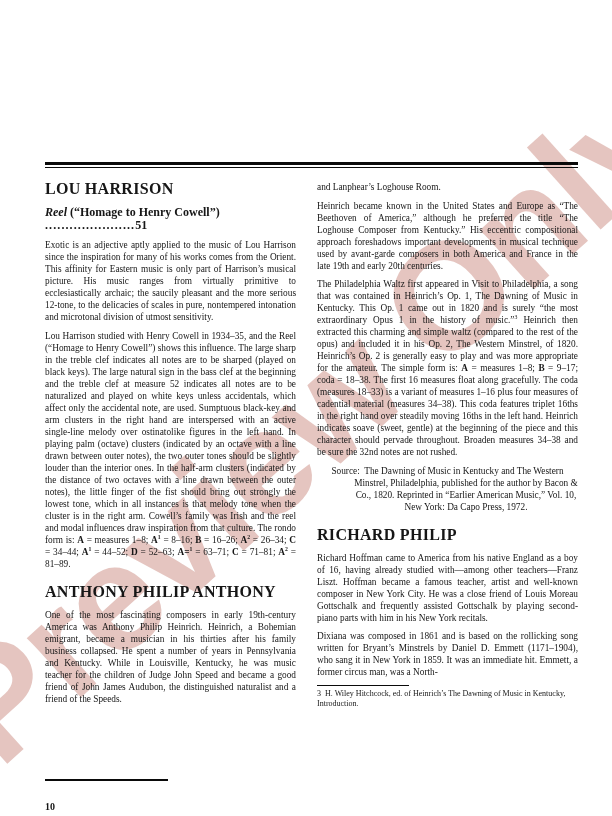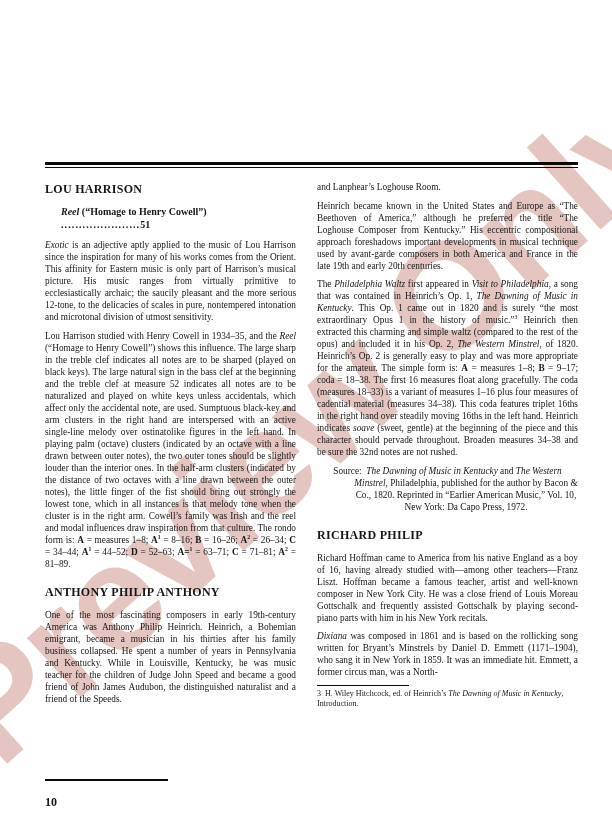--- a/index.html
+++ b/index.html
@@ -21,39 +21,39 @@
     box-sizing:border-box; z-index:2;
   }
   .columns {
     position:absolute; left:45px; top:181px; width:533px;
     display:flex; gap:21px; z-index:2;
   }
   .col { font-size:9.3px; line-height:12px; text-align:justify; }
   .col-left  { width:251px; }
   .col-right { width:261px; }
   .heading {
-    font-size:12px; font-weight:bold; letter-spacing:0.3px;
+    font-size:16px; font-weight:bold; letter-spacing:0.3px;
     margin:16px 0 11px 0; text-align:left; line-height:12px;
   }
   .col .heading:first-child { margin-top:2px; }
   .entry {
-    font-weight:bold; font-size:10px; line-height:12.6px;
-    margin:0 0 8px 16px; text-align:left;
+    font-weight:bold; font-size:12px; line-height:12.6px;
+    margin:0 0 8px 0; text-align:left;
   }
   .para { margin:0 0 6.5px 0; }
   .source { padding-left:37px; text-indent:-37px; text-align:center; }
   .footnote { margin-top:4px; }
   .footnote-rule { width:92px; border-top:1px solid #0a0a0a; margin:0 0 3px 0; }
   .footnote-text { font-size:8px; line-height:10px; text-align:left; margin:0; }
   .footer { position:absolute; left:45px; top:779px; z-index:2; }
   .footer-rule { width:123px; border-top:2px solid #0a0a0a; }
-  .page-number { font-weight:bold; font-size:12px; margin-top:14px; font-family:"Liberation Serif", serif; }
+  .page-number { font-weight:bold; font-size:10px; margin-top:20px; font-family:"Liberation Serif", serif; }
   
   .sg-r  {}
-  .sg-i  { font-style:italic; }
+  .sg-i  { }
   .sg-b  { font-weight:bold; }
   .sg-bi { font-weight:bold; font-style:italic; }
   .sg-sup  { vertical-align:super; font-size:0.62em; line-height:0; }
   .sg-bsup { vertical-align:super; font-size:0.62em; line-height:0; font-weight:bold; }
   .sg-ldr  { font-weight:bold; letter-spacing:1.1px; }
 </style>
 </head>
 <body>
 
 <div class="page">

